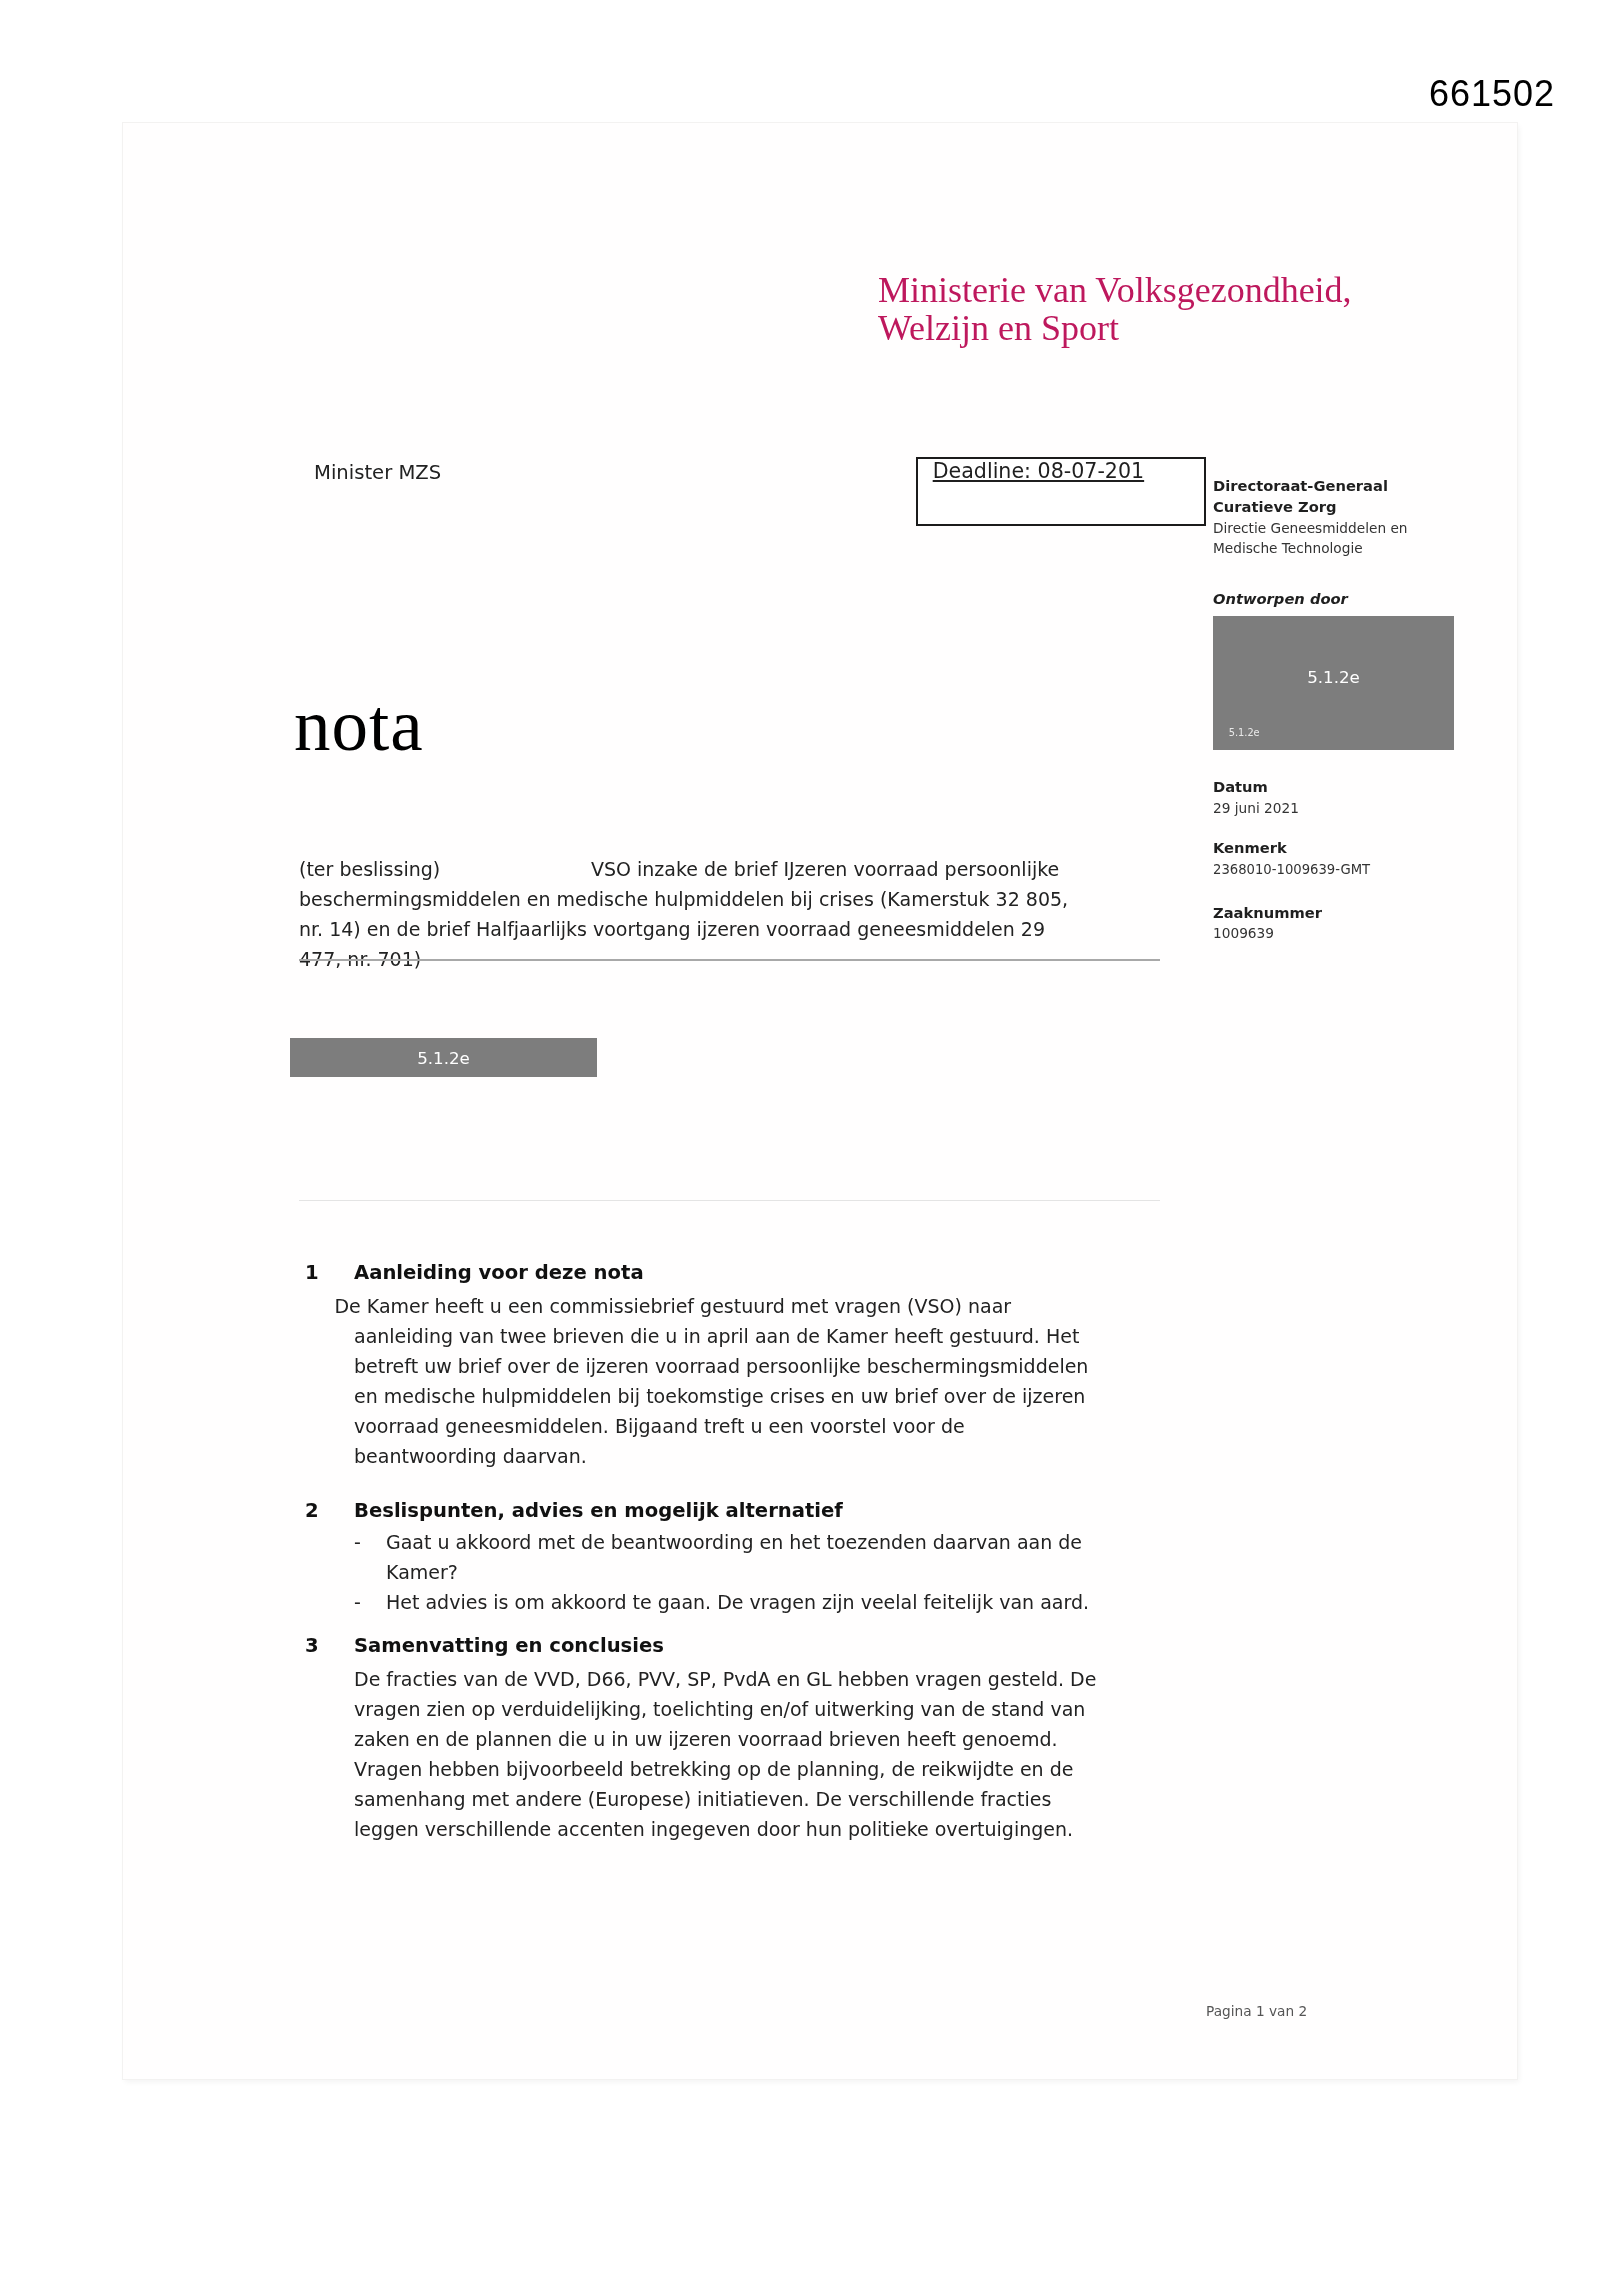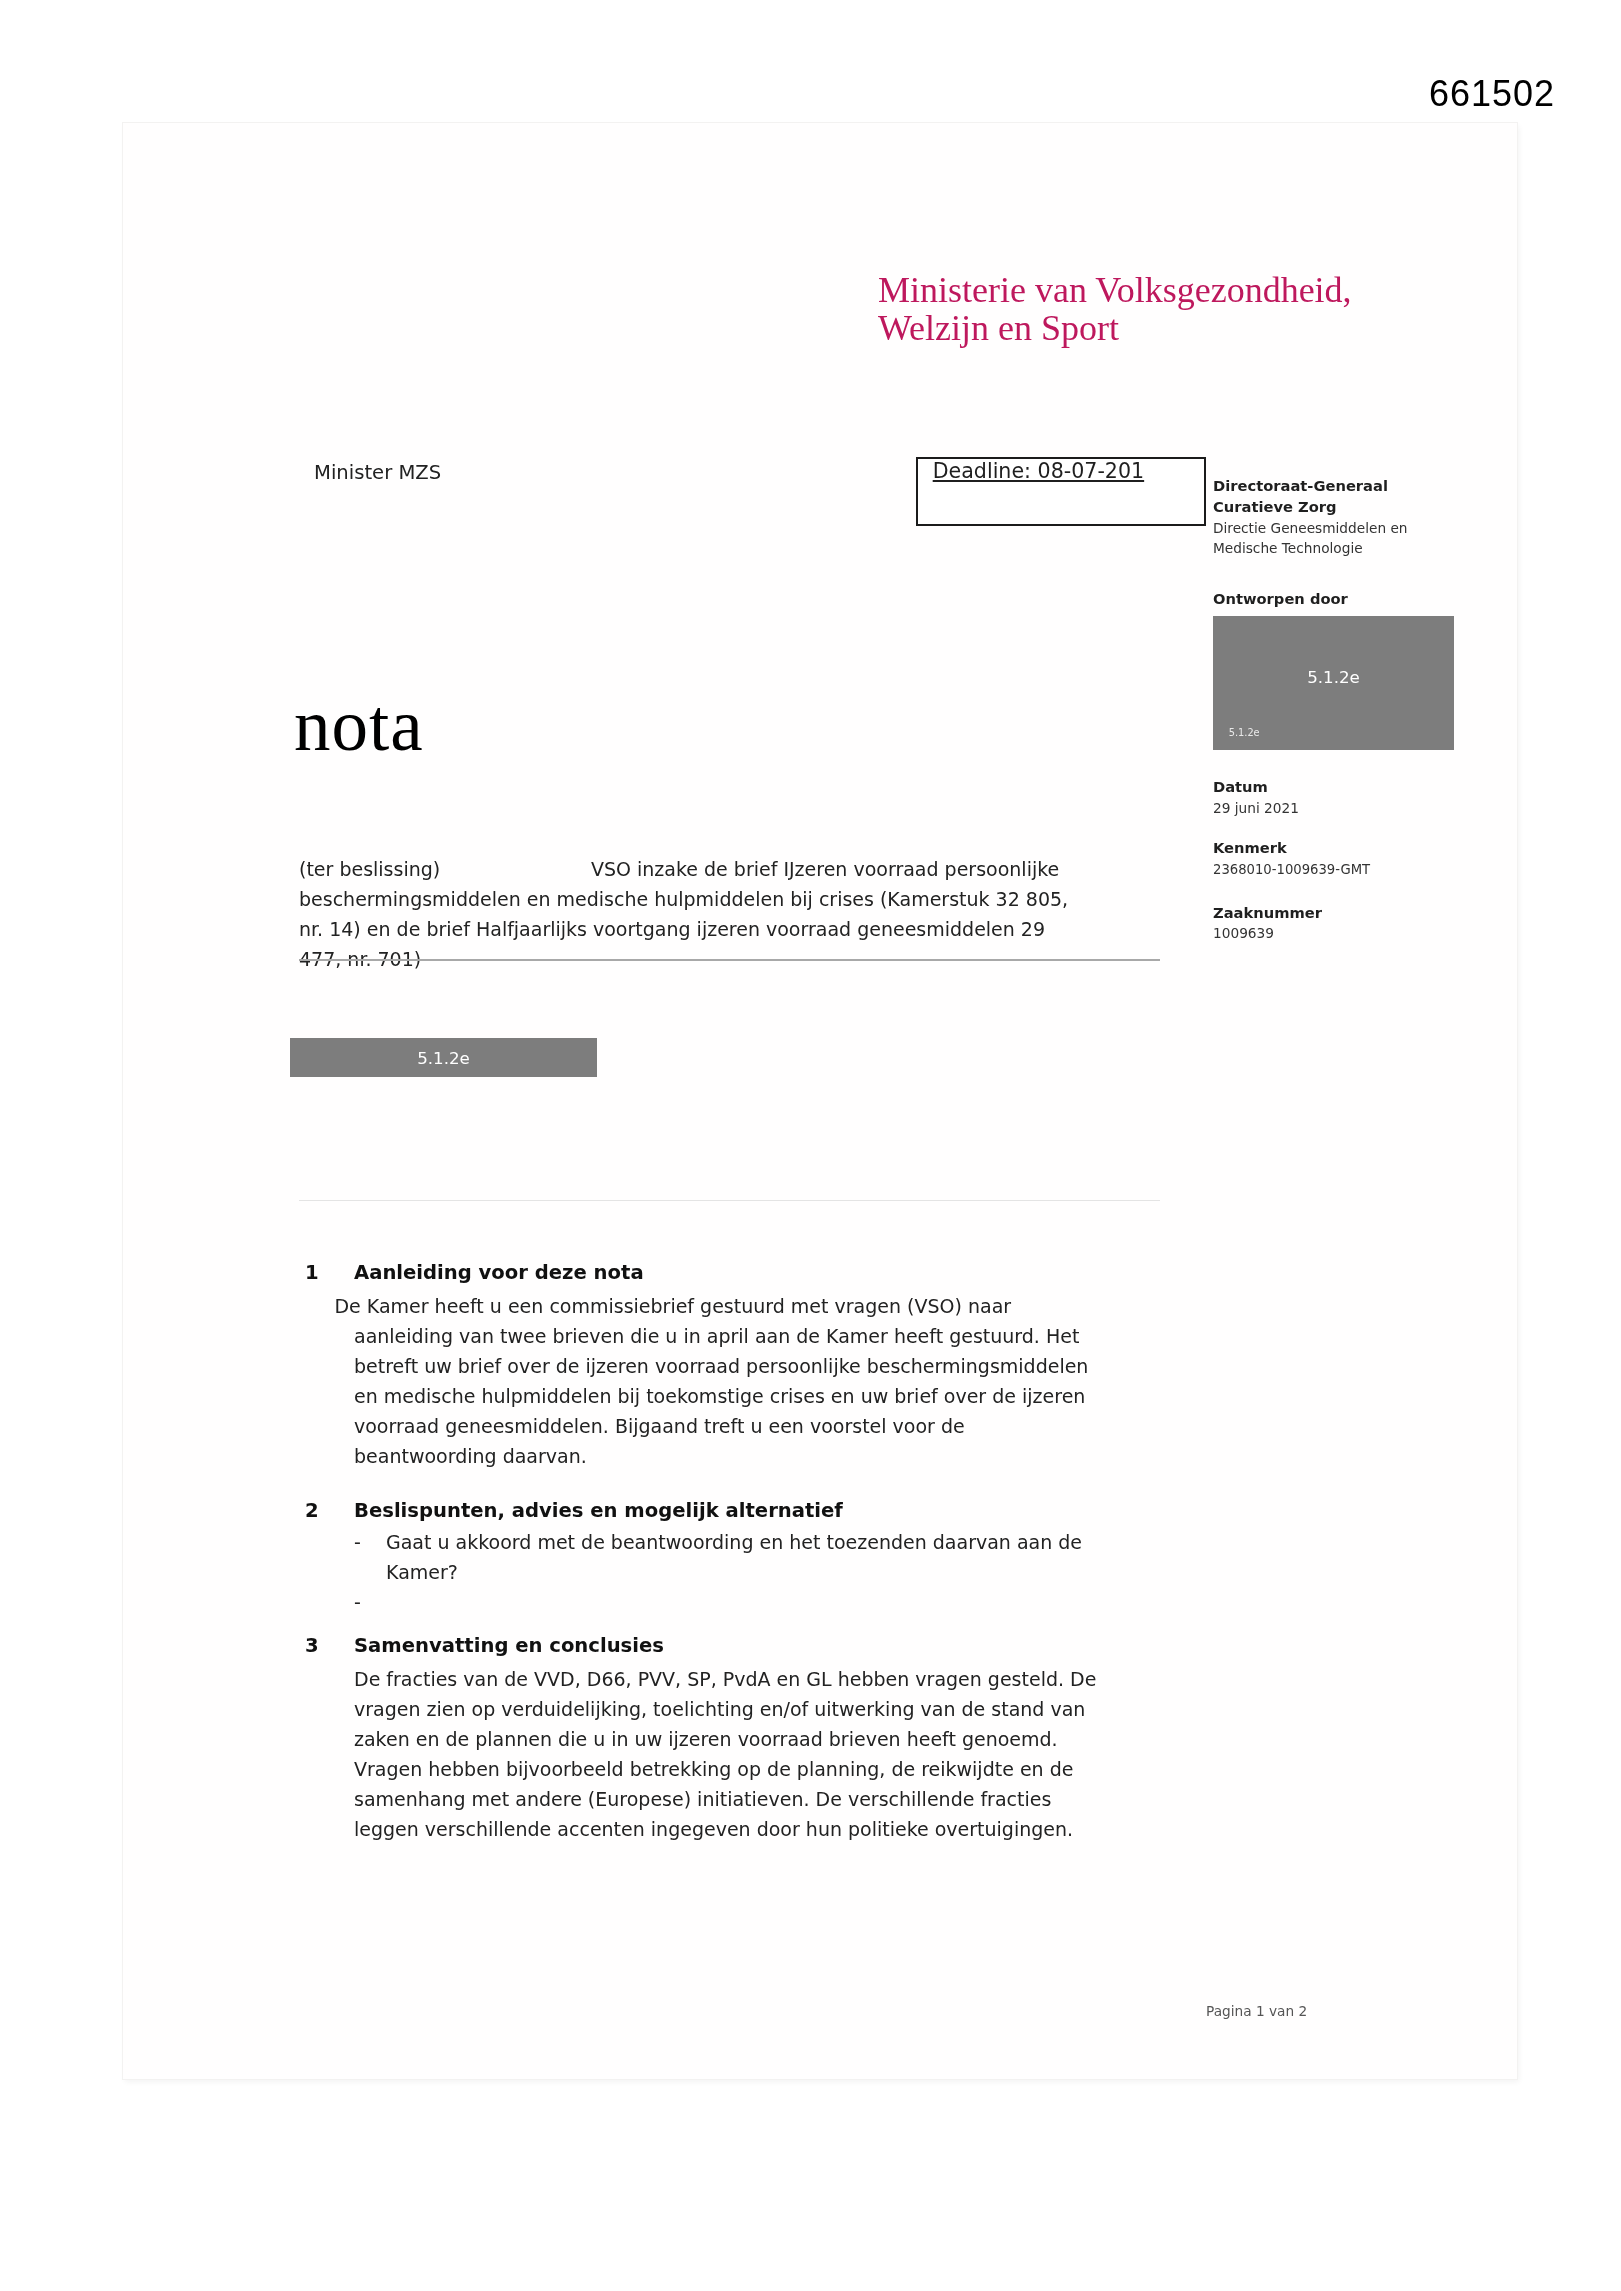--- a/index.html
+++ b/index.html
@@ -49,21 +49,21 @@
 
   
   #sidebar { position: absolute; left: 1213px; top: 0; width: 247px; }
   .sb { position: absolute; left: 0; }
   .sb-bold { font-weight: bold; font-size: 14.7px; line-height: 20.6px; color: #1f1f1f; }
   .sb-reg  { font-size: 13.7px; line-height: 19.6px; color: #333333; }
   #sb-dg { top: 476px; }
   #sb-directie { top: 519px; }
   #sb-ontworpen {
     top: 589px; width: 241px;
-    border-bottom: 2px solid #3f3f3f; padding-bottom: 20px;
+    border-bottom: 2px solid #3f3f3f; padding-bottom: 20px; font-style: italic;
   }
   #sb-redaction {
     top: 616px; width: 241px; height: 134px;
     background: var(--redaction, #7d7d7d);
   }
   #sb-redaction .main {
     position: absolute; left: 0; right: 0; top: 51px;
     text-align: center; color: #ffffff; font-size: 16.7px;
   }
   #sb-redaction .small {
@@ -203,20 +203,21 @@
       <span>Beslispunten, advies en mogelijk alternatief</span>
   </div>
   <div class="bullets">
     <div class="bullet">
         <span class="dash">-</span>
         <span class="btext">Gaat u akkoord met de beantwoording en het toezenden daarvan aan de
 Kamer?</span>
       </div>
     <div class="bullet">
         <span class="dash">-</span>
+        <span class="btext">Het advies is om akkoord te gaan. De vragen zijn veelal feitelijk van aard.</span>
       </div>
   </div>
 </div>
 
 <div id="section-3" class="section">
   <div class="sec-head">
     <span class="sec-num">3</span>
       <span>Samenvatting en conclusies</span>
   </div>
   <div class="sec-body">De fracties van de VVD, D66, PVV, SP, PvdA en GL hebben vragen gesteld. De

